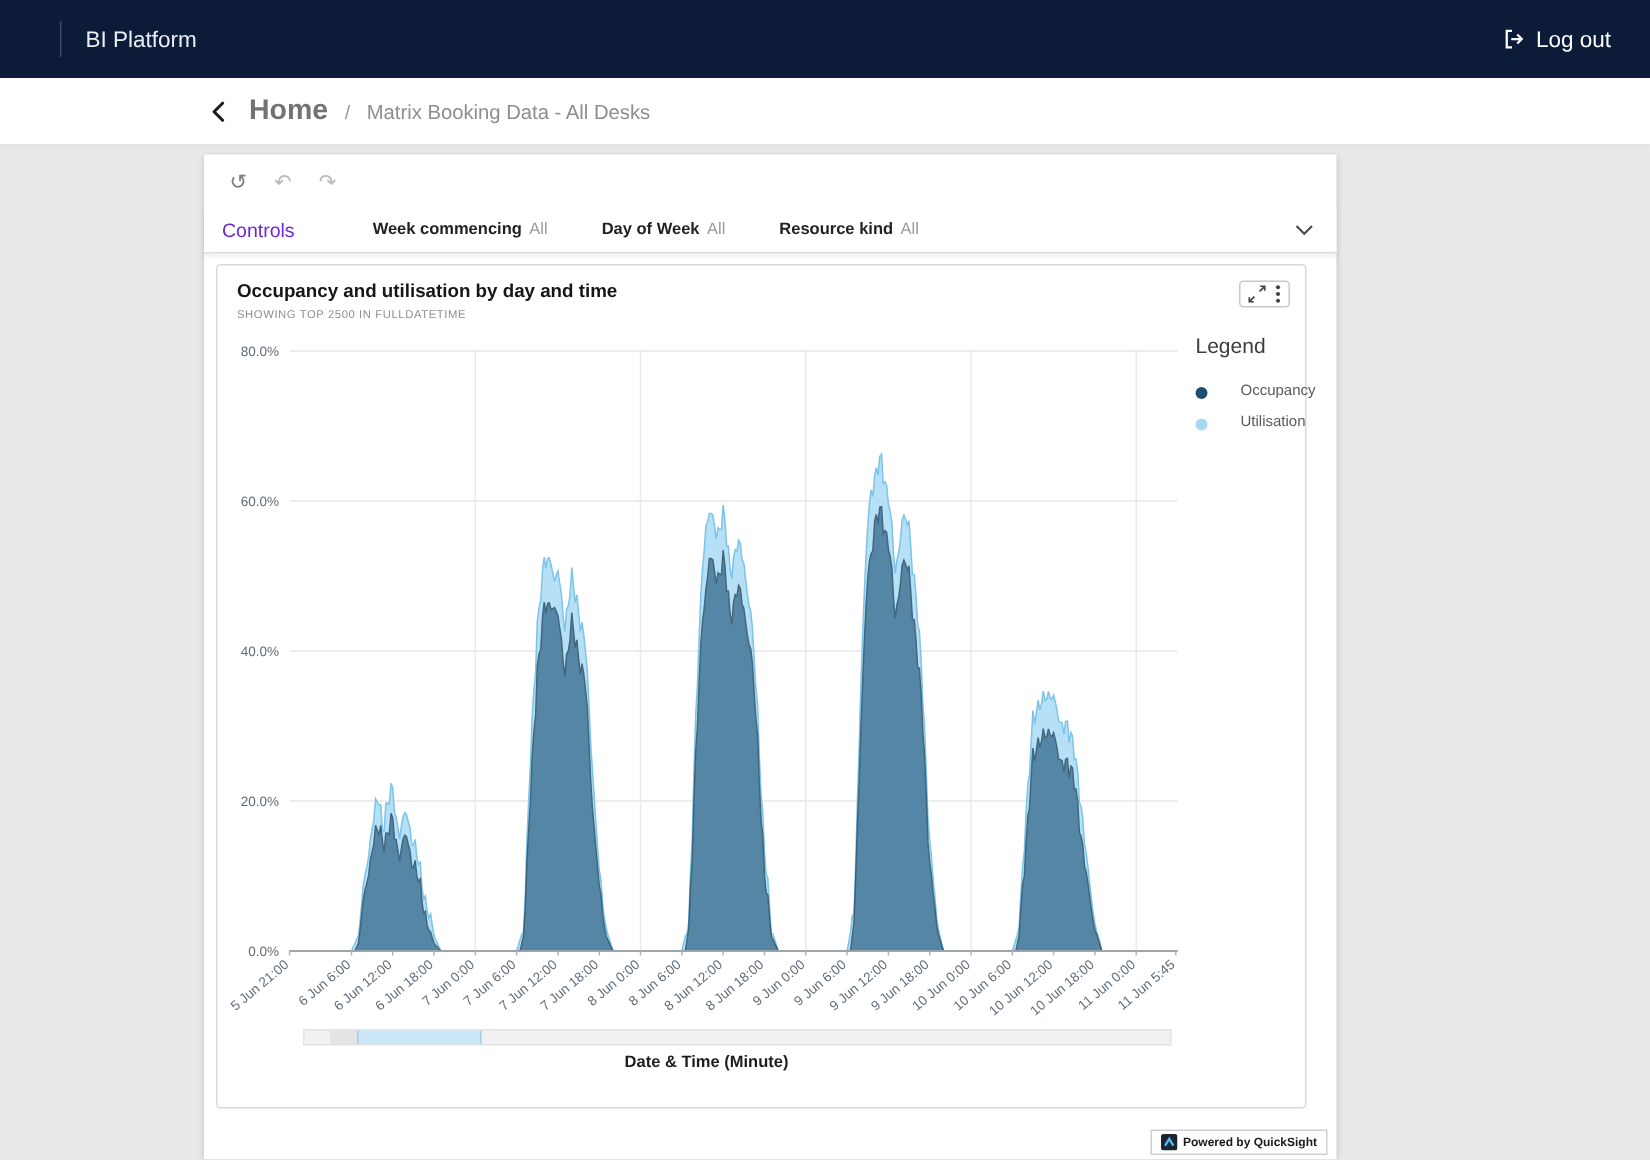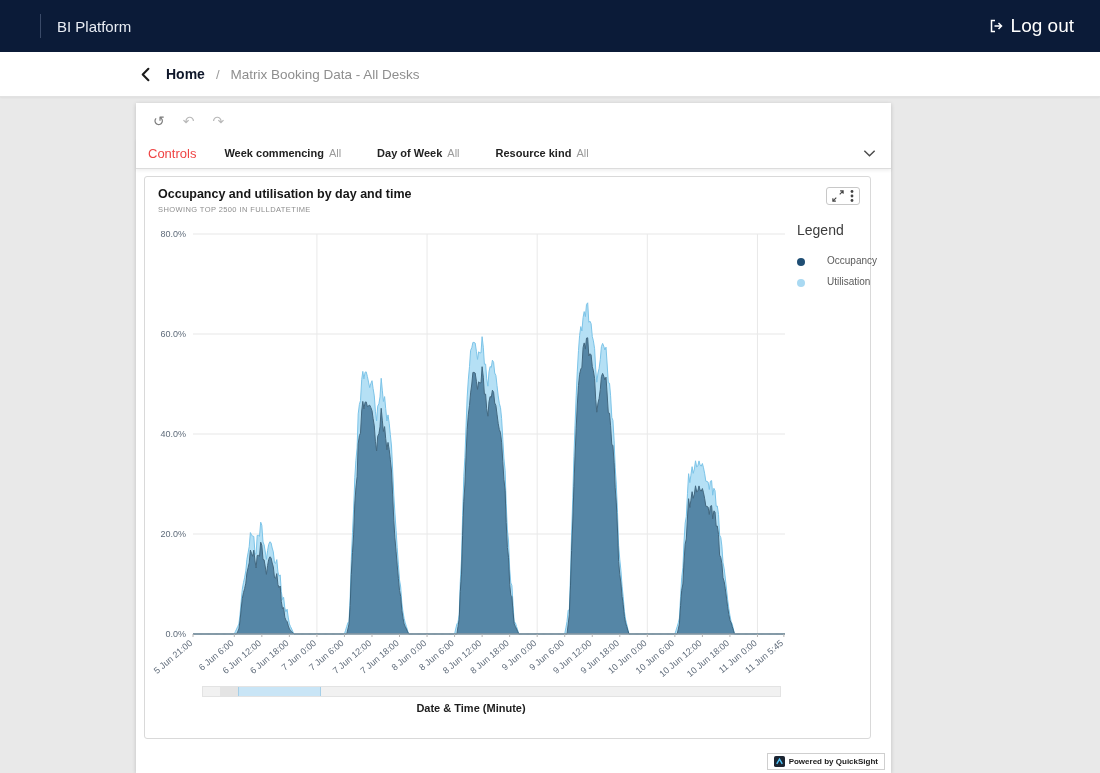--- a/index.html
+++ b/index.html
@@ -6,48 +6,48 @@
   html,body { width:1100px; height:773px; overflow:hidden; background:#e9e9e9;
               font-family:"Liberation Sans", sans-serif; }
 
   
   .topbar { height:52px; background:#0b1b38; display:flex; align-items:center; padding:0 26px 0 22px; }
   .logo { display:flex; align-items:center; gap:8px; cursor:pointer; }
   .logo-word { color:#fff; font-weight:700; font-size:15px; line-height:0.95; letter-spacing:.2px; }
   .top-divider { width:1px; height:24px; background:#3a4a68; margin:0 16px 0 18px; }
   .app-title { color:#e9edf4; font-size:15px; font-weight:400; }
   .top-spacer { flex:1; }
-  .logout { display:flex; align-items:center; gap:7px; color:#fff; font-size:19px; cursor:pointer; }
+  .logout { display:flex; align-items:center; gap:7px; color:#fff; font-size:15px; cursor:pointer; }
 
   
   .crumbbar { height:45px; background:#fff; display:flex; align-items:center; gap:11px;
               padding-left:138px; border-bottom:1px solid #e2e2e2; box-shadow:0 1px 2px rgba(0,0,0,.05); }
   .crumb-back { display:flex; align-items:center; cursor:pointer; }
-  .crumb-home { font-size:14px; font-weight:700; color:#0f172a; cursor:pointer; }
+  .crumb-home { font-size:19px; font-weight:700; color:#737373; cursor:pointer; }
   .crumb-sep { font-size:13px; color:#9a9a9a; }
   .crumb-cur { font-size:13.5px; color:#8e8e8e; }
 
   
   .dashboard { position:relative; margin:6px 0 0 136px; width:755px; height:670px;
                background:#fff; box-shadow:0 1px 4px rgba(0,0,0,.18); }
 
   .qs-toolbar { height:35px; display:flex; align-items:center; padding-left:10px; gap:4px; }
   .qs-toolbar span { font-size:14px; padding:2px 7px; cursor:pointer; color:#b9b9b9; }
   .qs-toolbar span:first-child { color:#7d7d7d; }
 
   .qs-tabs { display:flex; align-items:flex-end; border-bottom:1px solid #d8d8d8; padding-left:12px; height:27px; }
   .tab { font-size:11px; padding:6px 12px 7px; cursor:pointer; white-space:nowrap; }
   .tab-active { font-weight:700; color:#1c1c1c; background:#fff; border:1px solid #ccc; border-bottom:1px solid #fff; margin-bottom:-1px; }
   .tab-inactive { color:#6e6e6e; }
   .tab-sep { width:1px; height:13px; background:#d0d0d0; margin:0 2px 7px 2px; }
 
   .qs-controls { height:31px; display:flex; align-items:center; background:#fff;
                  border-bottom:1px solid #dcdcdc; box-shadow:0 2px 3px rgba(0,0,0,.06);
                  padding:0 14px 0 12px; }
-  .controls-title { font-size:13px; color:#ef4444; margin-right:28px; }
+  .controls-title { font-size:13px; color:#6d28d9; margin-right:52px; }
   .filter { display:flex; gap:5px; margin-right:36px; align-items:baseline; cursor:pointer; }
   .f-label { font-size:11px; font-weight:700; color:#222; }
   .f-value { font-size:11px; color:#9a9a9a; }
   .controls-chevron { margin-left:auto; cursor:pointer; display:flex; }
 
   .sheet { padding:7px 20px 0 8px; }
   .visual-panel { border:1px solid #d9d9d9; border-radius:3px; height:563px; background:#fff; }
 
   .vh { display:flex; justify-content:space-between; padding:10px 10px 0 13px; }
   .vh-title { font-size:12.5px; font-weight:600; color:#161616; }

